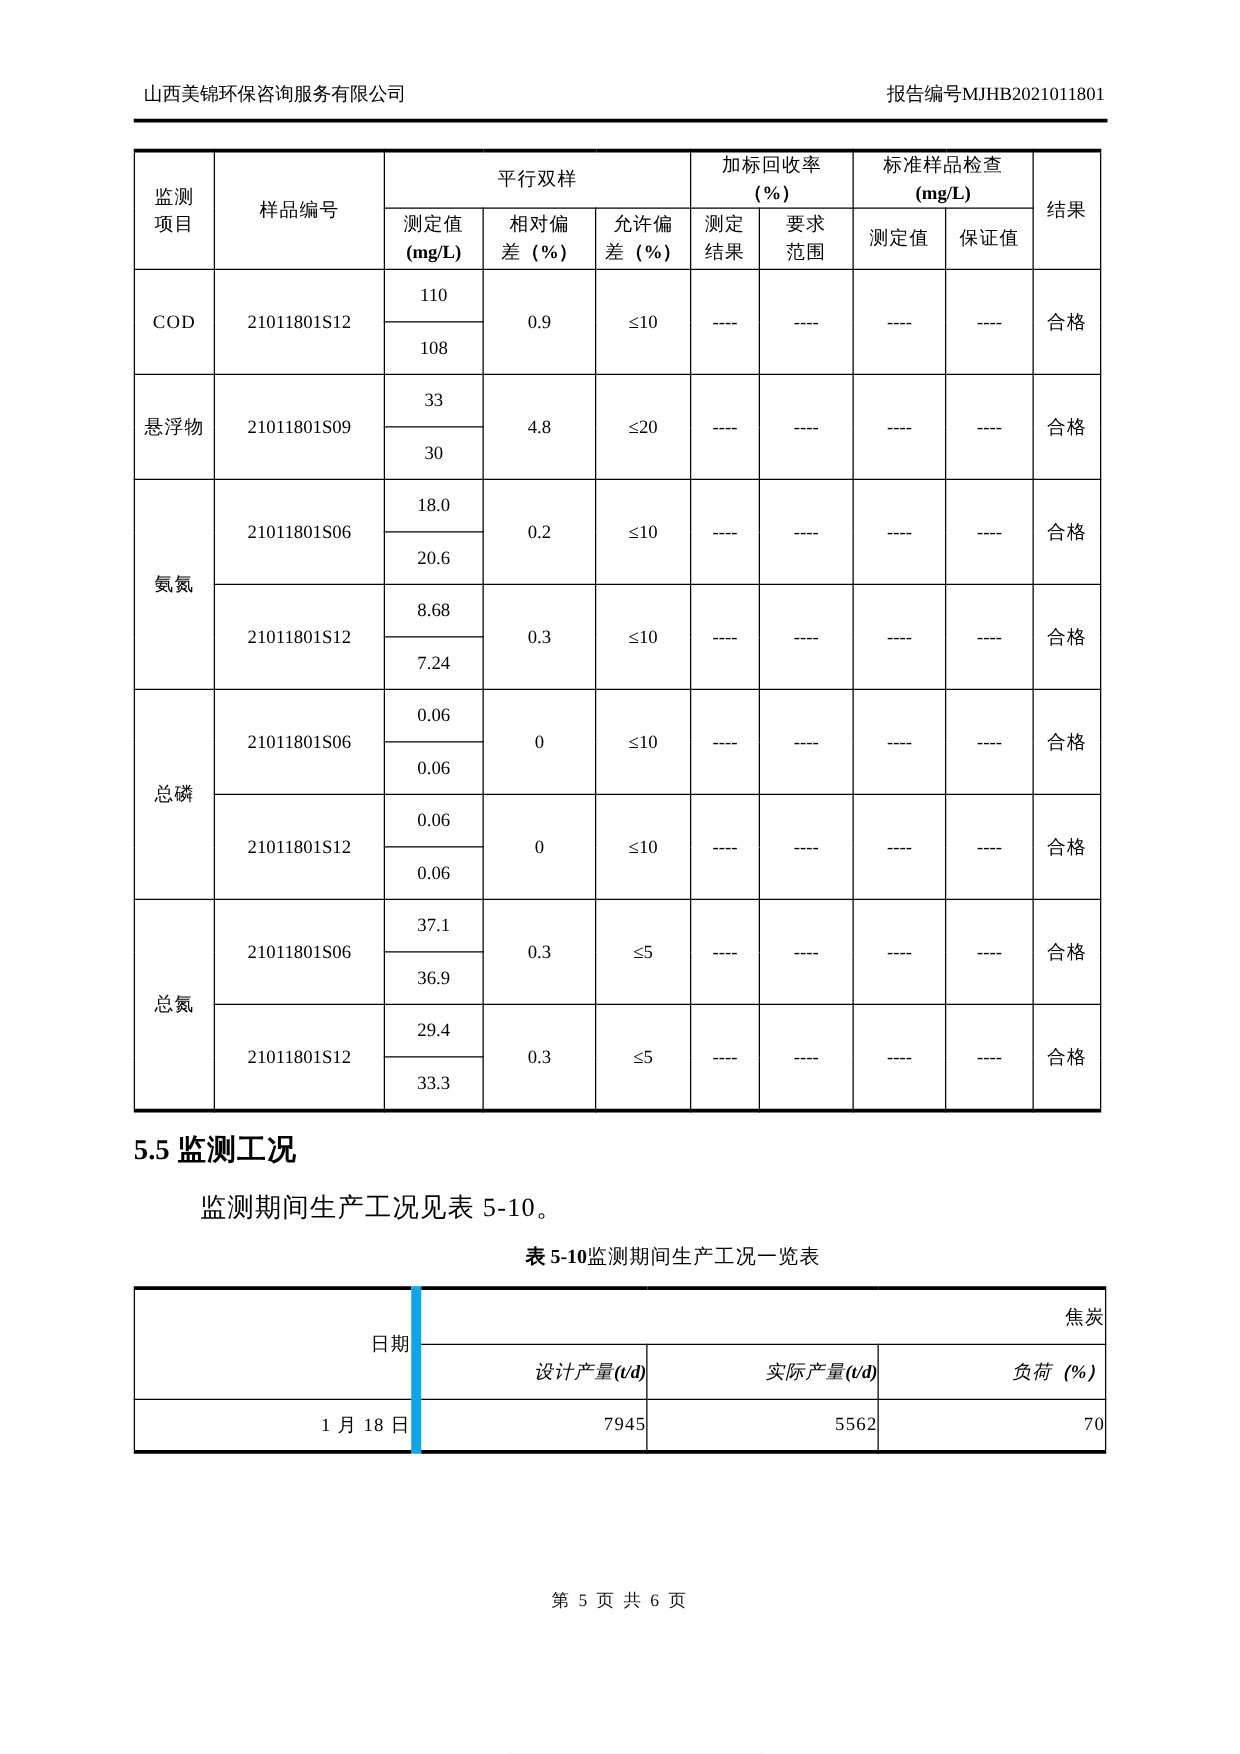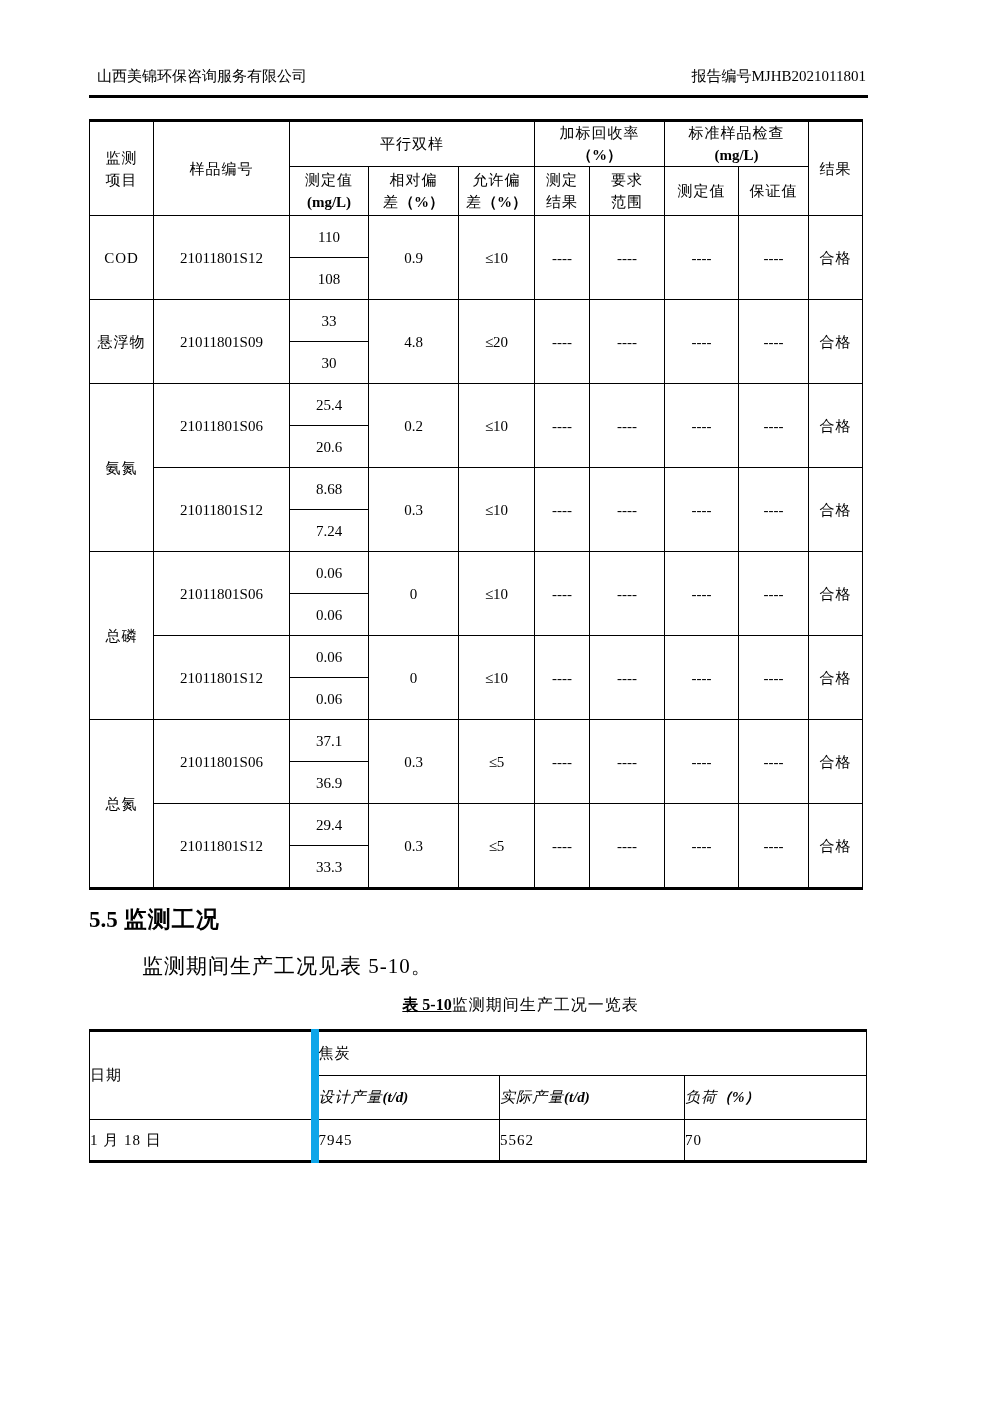--- a/index.html
+++ b/index.html
@@ -1,44 +1,44 @@
 <!DOCTYPE html>
 <html><head>
 <meta charset="utf-8">
 <style>
   html,body{margin:0;padding:0;background:#e9e9e9;}
   .page{
     position:relative;width:992px;height:1403px;background:#ffffff;
     font-family:"Liberation Serif","DejaVu Serif",serif;color:#000;
     margin:0 auto;overflow:hidden;
   }
-  .content{position:absolute;left:89px;top:0;width:779px;}
+  .content{position:absolute;left:107px;top:0;width:779px;}
   
   .doc-header{display:flex;justify-content:space-between;align-items:flex-end;
     padding:66px 2px 0 8px;font-size:15px;line-height:20px;}
   .header-rule{border-bottom:3px solid #000;margin-top:9px;}
   
   table{border-collapse:collapse;table-layout:fixed;}
   .t1{width:773px;margin-top:21px;border-top:3px solid #000;border-bottom:3px solid #000;}
   .t1 td{border:1px solid #000;text-align:center;vertical-align:middle;
     font-size:15px;padding:0;line-height:22px;}
   .t1 tr.hrow1 td{height:44px;}
   .t1 tr.hrow2 td{height:48px;}
   .t1 tr.brow td{height:41px;}
   .t1 .cn{letter-spacing:1px;}
   .unit{font-weight:bold;letter-spacing:0;}
   
   .section-heading{margin-top:14px;font-size:23px;font-weight:bold;letter-spacing:1px;}
   .section-heading .num{letter-spacing:0;margin-right:6px;}
   .para{margin-top:17px;font-size:21px;text-indent:53px;letter-spacing:1px;}
   .caption{margin-top:15px;text-align:center;font-size:16px;position:relative;left:42px;letter-spacing:1px;}
-  .cap-prefix{font-weight:bold;letter-spacing:0;text-decoration:underline;}
+  .cap-prefix{font-weight:bold;letter-spacing:0;}
   
   .t2{width:777px;margin-top:13px;border-top:3px solid #000;border-bottom:3px solid #000;}
-  .t2 td{border:1px solid #000;text-align:left;vertical-align:middle;
+  .t2 td{border:1px solid #000;text-align:right;vertical-align:middle;
     font-size:15px;padding:0;letter-spacing:1px;}
   .t2 .thickr{border-right:8px solid #0ea5e9;}
   .t2 tr.r1 td{height:43px;}
   .t2 tr.r2 td{height:43px;font-style:italic;}
   .t2 tr.r3 td{height:40px;}
   
   .footer{position:absolute;left:0;right:0;top:1272px;text-align:center;
     font-size:14px;letter-spacing:2px;color:#111;}
 </style>
 </head>
@@ -137,21 +137,21 @@
         <td rowspan="2">----</td>
         <td rowspan="2" class="cn">合格</td>
       </tr>
       <tr class="brow">
         <td>30</td>
       </tr>
 
       <tr class="brow">
         <td rowspan="4" class="cn">氨氮</td>
         <td rowspan="2">21011801S06</td>
-        <td>25.4</td>
+        <td>18.0</td>
         <td rowspan="2">0.2</td>
         <td rowspan="2">≤10</td>
         <td rowspan="2">----</td>
         <td rowspan="2">----</td>
         <td rowspan="2">----</td>
         <td rowspan="2">----</td>
         <td rowspan="2" class="cn">合格</td>
       </tr>
       <tr class="brow">
         <td>20.6</td>
@@ -262,13 +262,14 @@
       <tr class="r3">
         <td class="thickr">1 月 18 日</td>
         <td>7945</td>
         <td>5562</td>
         <td>70</td>
       </tr>
     </tbody>
       </table>
   </div>
 
+  <div class="footer">第 5 页  共 6 页</div>
 </div>
 
 </body></html>

